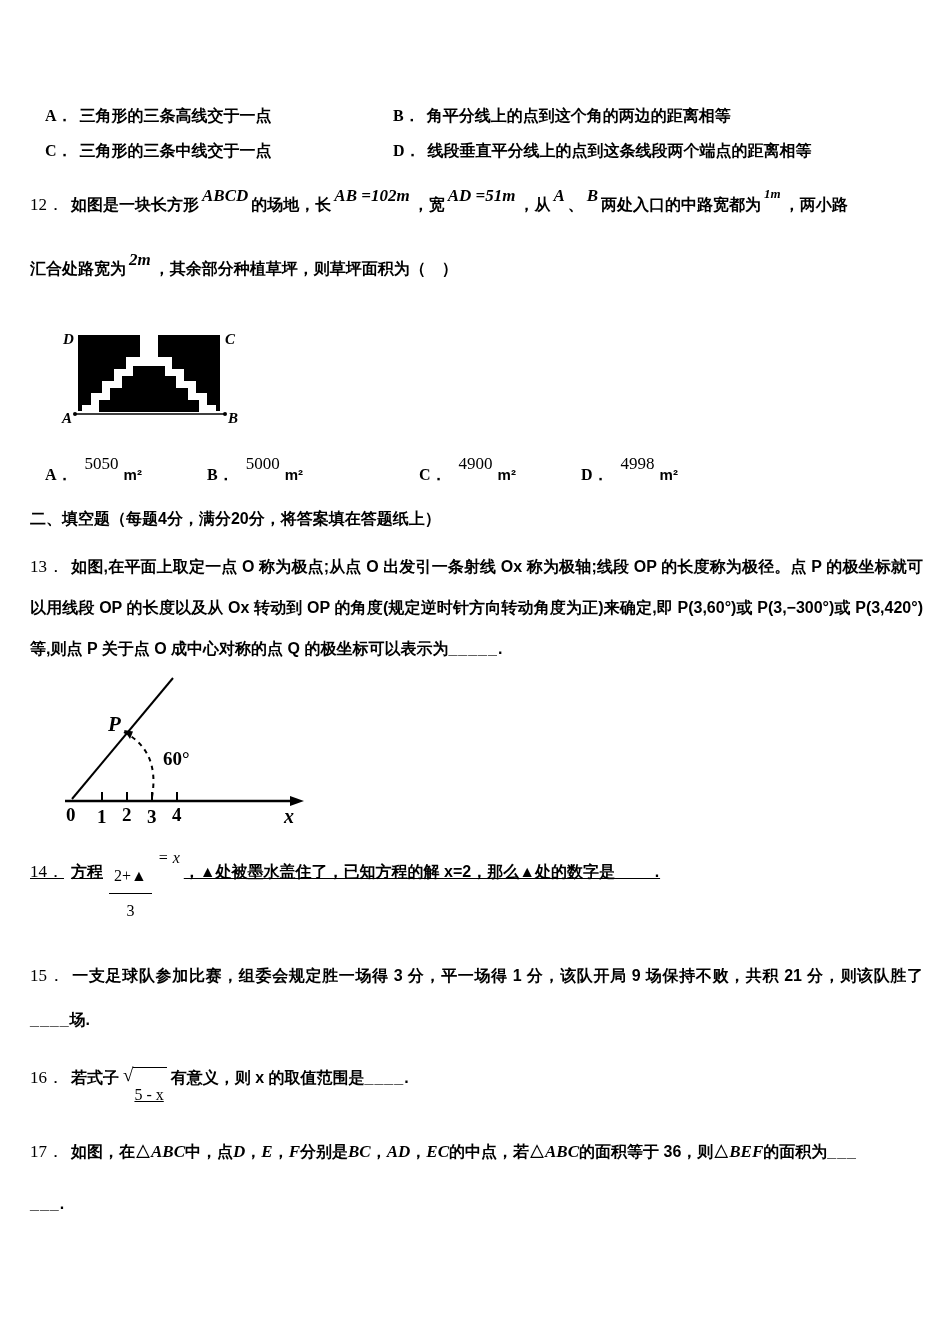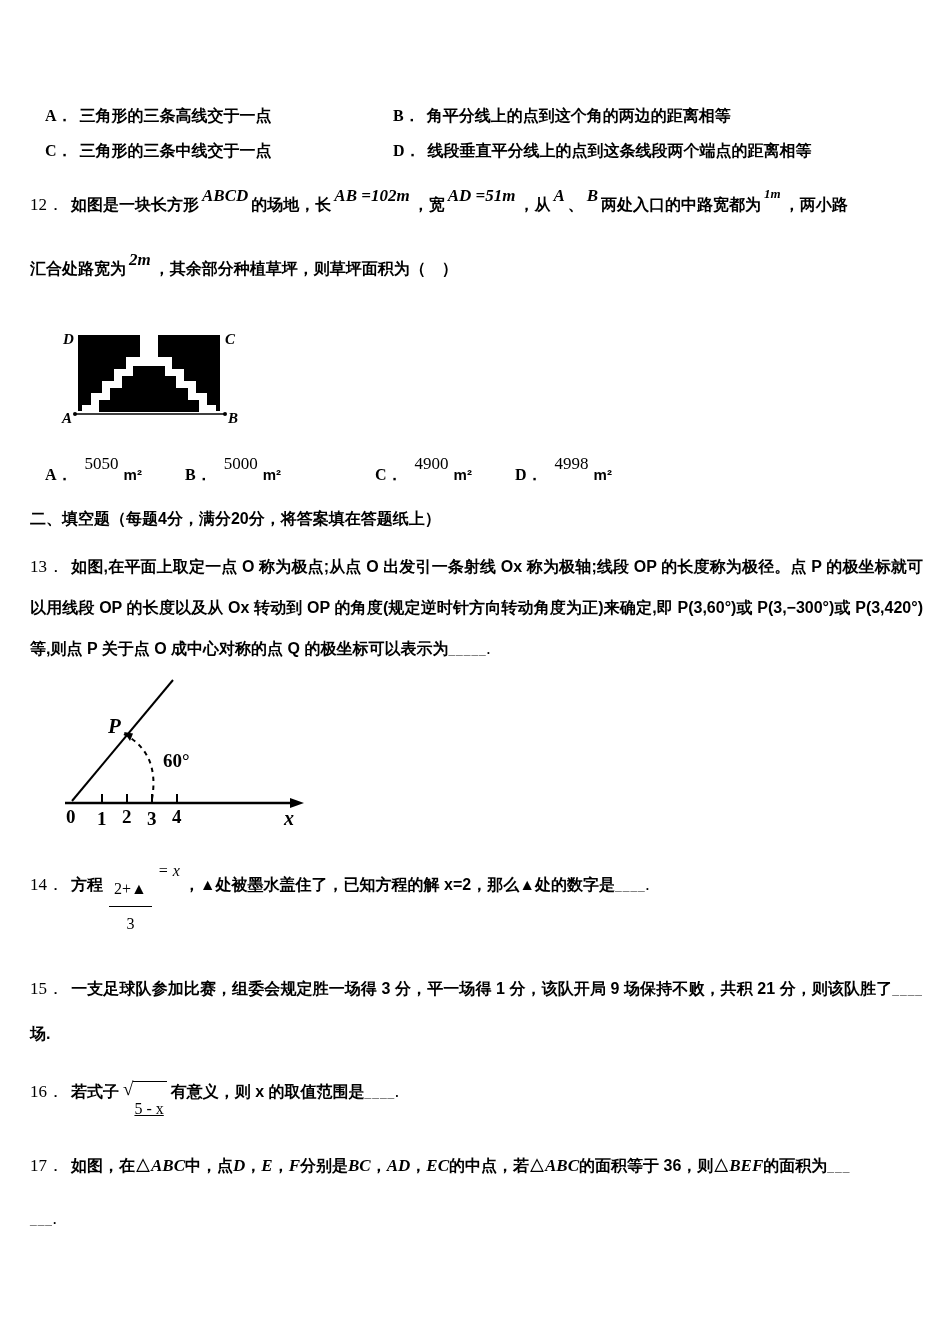--- a/index.html
+++ b/index.html
@@ -7,43 +7,43 @@
        font-family:"Liberation Sans",sans-serif;}
   .page{padding:93px 27px 0 30px;width:893px;}
 
   
   .cn{font-weight:700;font-size:16px;}
   .qnum{font-family:"Liberation Serif",serif;font-weight:400;font-size:17px;padding-right:7px;}
   .optlabel{font-family:"Liberation Serif",serif;font-weight:700;font-size:16px;padding-right:7px;}
   .math{font-family:"Liberation Serif",serif;font-style:italic;font-weight:700;font-size:17px;}
   .mraise{position:relative;top:-9px;padding:0 3px;display:inline-block;}
   .msmall{font-size:13px;top:-12px;}
-  .blank{font-weight:700;font-size:12px;letter-spacing:1px;}
+  .blank{font-weight:700;font-size:16px;letter-spacing:1px;}
 
   .stemline{line-height:20px;white-space:nowrap;}
   .optgrid{display:grid;grid-template-columns:348px 1fr;row-gap:14px;margin:12px 0 8px 15px;}
   .opt{line-height:21px;}
 
   .q12line1{margin-top:18px;padding-top:10px;line-height:32px;white-space:nowrap;}
   .q12line2{margin-top:24px;padding-top:8px;line-height:30px;white-space:nowrap;}
 
   .fig1{margin:44px 0 0 30px;width:178px;height:97px;display:block;}
 
   .q12opts{display:grid;grid-template-columns:140px 190px 140px auto;margin:28px 0 0 15px;
-           padding-top:12px;align-items:baseline;}
+           padding-top:12px;align-items:baseline;gap:22px;}
   .oval{font-family:"Liberation Serif",serif;font-weight:400;font-size:17px;
         position:relative;top:-11px;padding:0 5px;display:inline-block;}
   .ounit{font-weight:700;font-size:15px;}
 
   .sechead{margin-top:22px;line-height:22px;}
 
   .q13p{margin-top:8px;line-height:41px;text-align:justify;}
   .fig2{margin:-14px 0 0 25px;width:250px;height:160px;display:block;}
 
-  .q14p{margin-top:37px;line-height:30px;}
+  .q14p{margin-top:26px;line-height:30px;text-decoration:underline;}
   .frac{display:inline-flex;flex-direction:column;align-items:center;
         font-family:"Liberation Serif",serif;font-size:16px;font-weight:400;
         vertical-align:-4px;margin:0 6px;}
   .frac .num{padding:0 5px 2px;border-bottom:1.5px solid #000;}
   .frac .den{padding-top:2px;}
   .fraceq{font-family:"Liberation Serif",serif;font-style:italic;font-size:16px;
           position:relative;top:-14px;padding-right:4px;display:inline-block;}
 
   .q15p{margin-top:28px;line-height:44px;text-align:justify;}
 

